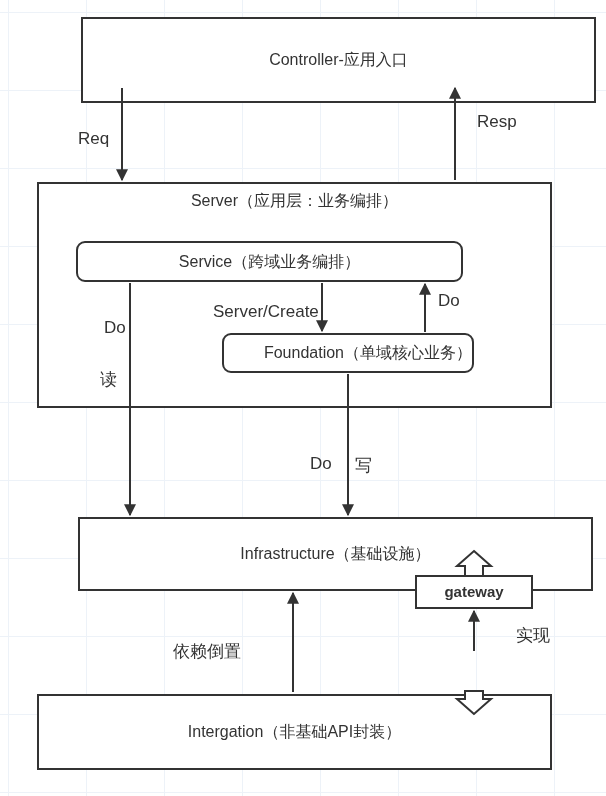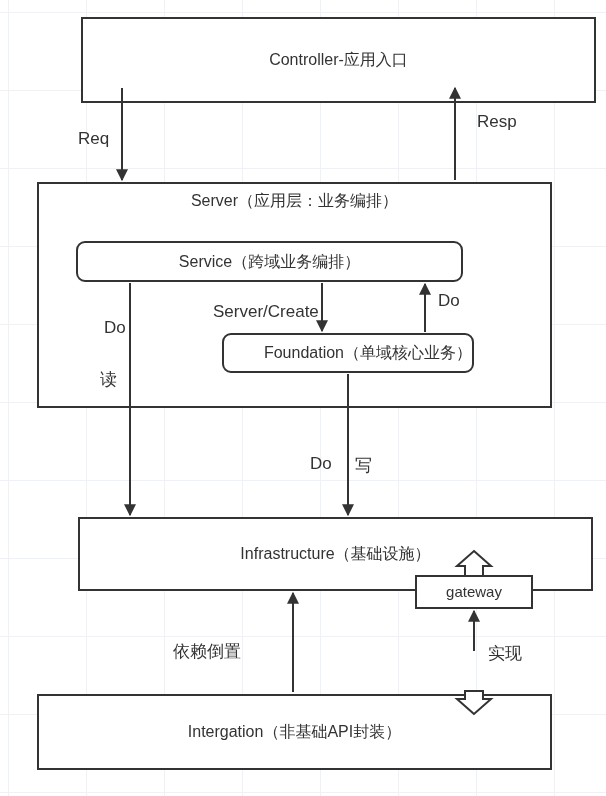--- a/index.html
+++ b/index.html
@@ -71,21 +71,21 @@
   </div>
 
   <div class="node" style="left:37px; top:517px; width:515px; height:74px;margin-left:41px;">
     <span>Infrastructure（基础设施）</span>
   </div>
 
   <div class="node" style="left:37px; top:694px; width:515px; height:76px;text-align:right;">
     <span>Intergation（非基础API封装）</span>
   </div>
 
-  <div class="node" style="left:415px; top:575px; width:118px; height:34px; font-size:15px;">
+  <div class="node" style="left:415px; top:575px; width:118px; height:34px; font-size:15px;font-weight:bold;">
     <span>gateway</span>
   </div>
 
 
   <svg class="edges" width="606" height="796" viewBox="0 0 606 796">
     <defs>
       <marker id="arrow" viewBox="0 0 10 10" refX="9" refY="5" markerWidth="6" markerHeight="6" orient="auto-start-reverse">
         <path d="M0,0 L10,5 L0,10 z" fill="#333333"></path>
       </marker>
     </defs>
@@ -112,15 +112,15 @@
   <span class="edge-label" style="left:213px; top:302px;">Server/Create</span>
   <span class="edge-label" style="left:438px; top:291px;">Do</span>
 
   <span class="edge-label" style="left:104px; top:318px;">Do</span>
   <span class="edge-label" style="left:100px; top:368px;">读</span>
 
   <span class="edge-label" style="left:310px; top:454px;">Do</span>
   <span class="edge-label" style="left:355px; top:454px;">写</span>
 
   <span class="edge-label" style="left:173px; top:640px;">依赖倒置</span>
-  <span class="edge-label" style="left:488px; top:624px;margin-top:18px;">实现</span>
+  <span class="edge-label" style="left:516px; top:624px;">实现</span>
 
 </div>
 
 </body></html>

